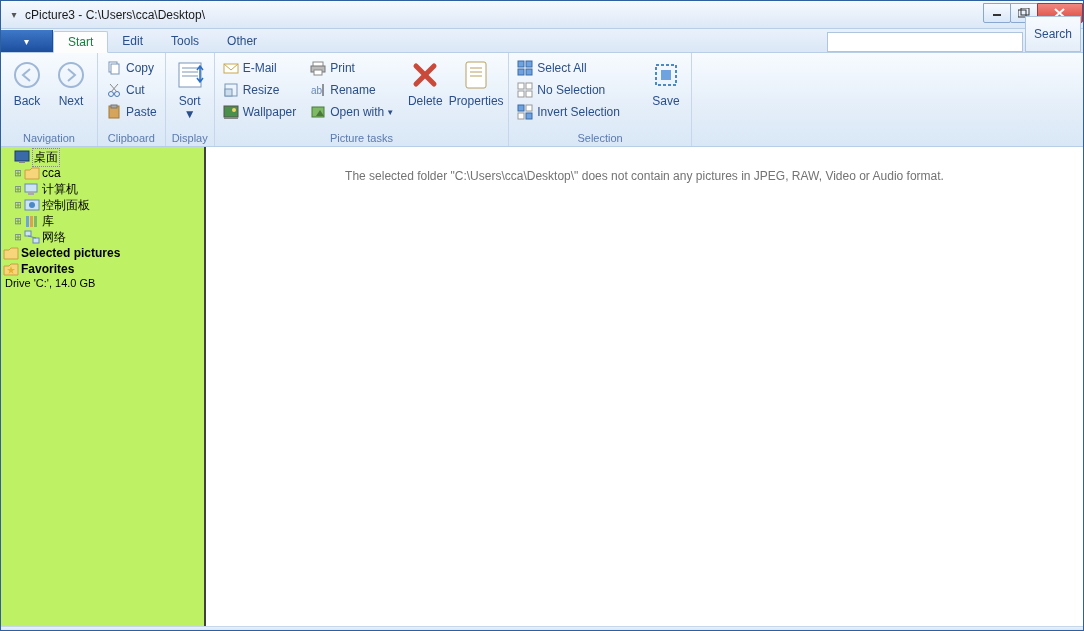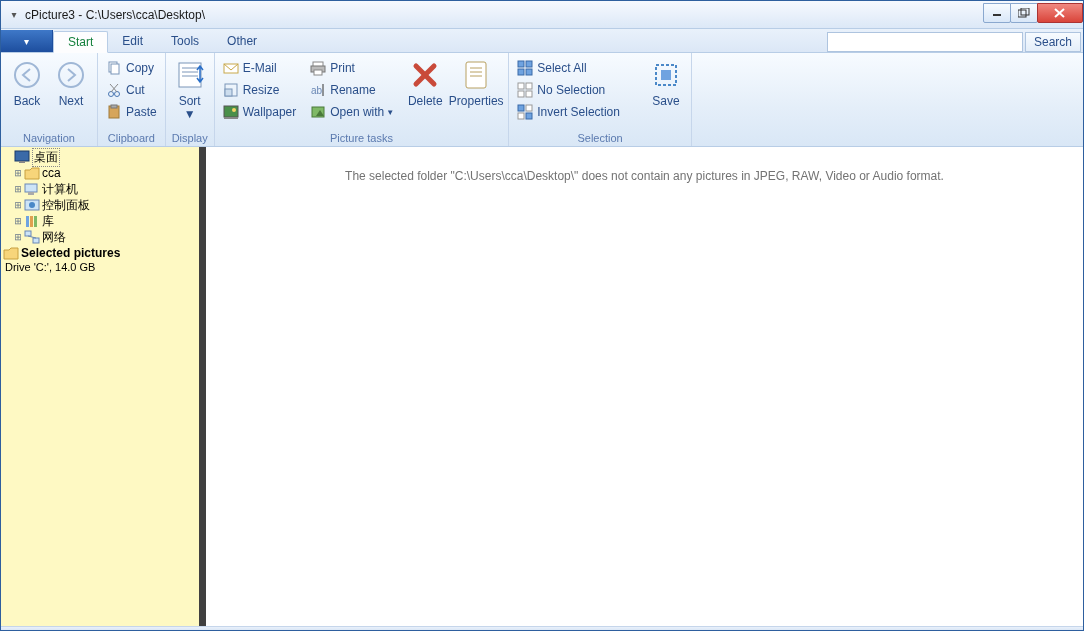--- a/index.html
+++ b/index.html
@@ -15,39 +15,39 @@
 .winbtn { width: 28px; height: 20px; border: 1px solid #8aa8cf; background: linear-gradient(#f7fbff,#d9e7f8); display: flex; align-items: center; justify-content: center; font-size: 10px; color: #2b2b2b; border-radius: 0 0 2px 2px; margin-left: -1px; cursor: pointer; }
 .winbtn.close { width: 46px; background: linear-gradient(#f08880,#d9443a); border-color: #a33; color: #fff; font-weight: bold; font-size: 12px; }
 
 
 .tabrow { height: 24px; background: linear-gradient(#e9f1fb,#dbe7f6); display: flex; align-items: flex-end; font-size: 12px; border-bottom: 1px solid #b8cde6; }
 .filetab { width: 52px; height: 22px; background: linear-gradient(#3e78c8,#1d4e9e); display: flex; align-items: center; justify-content: center; color: #fff; font-size: 10px; border-right: 1px solid #1d4e9e; cursor: pointer; }
 .tab { height: 22px; padding: 0 14px; display: flex; align-items: center; color: #2a4f8a; cursor: pointer; }
 .tab.active { background: #fdfdfe; border: 1px solid #b8cde6; border-bottom: 1px solid #fdfdfe; margin-bottom: -1px; color: #15803d; border-radius: 2px 2px 0 0; }
 .tabrow .spacer { flex: 1; }
 .searchbox { width: 196px; height: 20px; border: 1px solid #aec4df; background: #fff; margin-right: 2px; font-size: 12px; padding: 0 4px; }
-.searchbtn { height: 20px; padding: 0 8px; font-size: 12px; background: linear-gradient(#f7fbff,#e4eef9); border: 1px solid #aec4df; margin-right: 2px; cursor: pointer; display: flex; align-items: center; color: #2a4f8a; }
+.searchbtn { height: 36px; padding: 0 8px; font-size: 12px; background: linear-gradient(#f7fbff,#e4eef9); border: 1px solid #aec4df; margin-right: 2px; cursor: pointer; display: flex; align-items: center; color: #2a4f8a; }
 
 
 .ribbon { height: 94px; background: linear-gradient(#f7fbff,#e4eef9 60%,#d9e7f6); border-bottom: 1px solid #b8cde6; display: flex; font-size: 12px; color: #2a4f8a; }
 .group { border-right: 1px solid #c6d6eb; display: flex; flex-direction: column; padding: 2px 4px 0 4px; }
 .group-body { flex: 1; display: flex; align-items: flex-start; }
 .group-label { text-align: center; font-size: 11px; color: #5b7aaf; padding: 1px 0 2px 0; }
 .bigbtn { width: 44px; display: flex; flex-direction: column; align-items: center; justify-content: center; padding-top: 4px; cursor: pointer; }
 .bigbtn .ico { width: 32px; height: 32px; display: flex; align-items: center; justify-content: center; }
 .bigbtn .lbl { margin-top: 4px; font-size: 12px; color: #2a4f8a; text-align: center; line-height: 1.1; }
 .smallstack { display: flex; flex-direction: column; justify-content: space-between; padding-top: 2px; }
 .smallbtn { height: 22px; display: flex; align-items: center; padding: 0 4px; cursor: pointer; white-space: nowrap; }
 .smallbtn .sico { width: 16px; height: 16px; margin-right: 4px; display: inline-flex; align-items: center; justify-content: center; }
 .smallbtn .drop { font-size: 8px; margin-left: 2px; color: #2a4f8a; }
 svg { display: block; }
 
 
 .body { flex: 1; display: flex; overflow: hidden; }
-.tree { width: 205px; border-right: 7px solid #404040; padding: 2px 2px; font-size: 12px; overflow: auto; background: #fef9c3; }
+.tree { width: 205px; border-right: 2px solid #404040; padding: 2px 2px; font-size: 12px; overflow: auto; background: #bef264; }
 .treerow { display: flex; align-items: center; height: 16px; white-space: nowrap; cursor: pointer; }
 .expander { width: 10px; font-size: 9px; color: #6a7a8a; text-align: center; margin-right: 1px; }
 .tico { width: 16px; height: 16px; margin-right: 2px; display: inline-flex; align-items: center; justify-content: center; }
 .tlabel { font-size: 12px; color: #000; }
 .tlabel.sel { border: 1px dotted #888; padding: 0 1px; }
 .tlabel.bold { font-weight: bold; }
 .drive { font-size: 11px; color: #000; padding-left: 2px; }
 .content { flex: 1; display: flex; align-items: flex-start; justify-content: center; padding-top: 22px; font-size: 12px; color: #737373; }
 .statusbar { height: 4px; background: linear-gradient(#e9f1fb,#dbe7f6); border-top: 1px solid #c6d6eb; }
 </style>
@@ -378,20 +378,29 @@
           <span class="tlabel">网络</span>
         </div>
       <div class="treerow">
           <span class="tico">
             <svg width="16" height="14">
               <path d="M1 4 L6 4 L8 2 L15 2 L15 13 L1 13 Z" fill="#f7d57a" stroke="#c8a040"></path>
             </svg>
           </span>
           <span class="tlabel bold">Selected pictures</span>
         </div>
+      <div class="treerow">
+          <span class="tico">
+            <svg width="16" height="14">
+              <path d="M1 4 L6 4 L8 2 L15 2 L15 13 L1 13 Z" fill="#f7d57a" stroke="#c8a040"></path>
+              <path d="M8 4 L9 7 L12 7 L9.5 9 L10.5 12 L8 10 L5.5 12 L6.5 9 L4 7 L7 7 Z" fill="#e8b030"></path>
+            </svg>
+          </span>
+          <span class="tlabel bold">Favorites</span>
+        </div>
       <div class="drive">Drive 'C:', 14.0 GB</div>
     </div>
     <div class="content">
       <span>The selected folder "C:\Users\cca\Desktop\" does not contain any pictures in JPEG, RAW, Video or Audio format.</span>
     </div>
   </div>
 
   <div class="statusbar"></div>
 </div>
 

